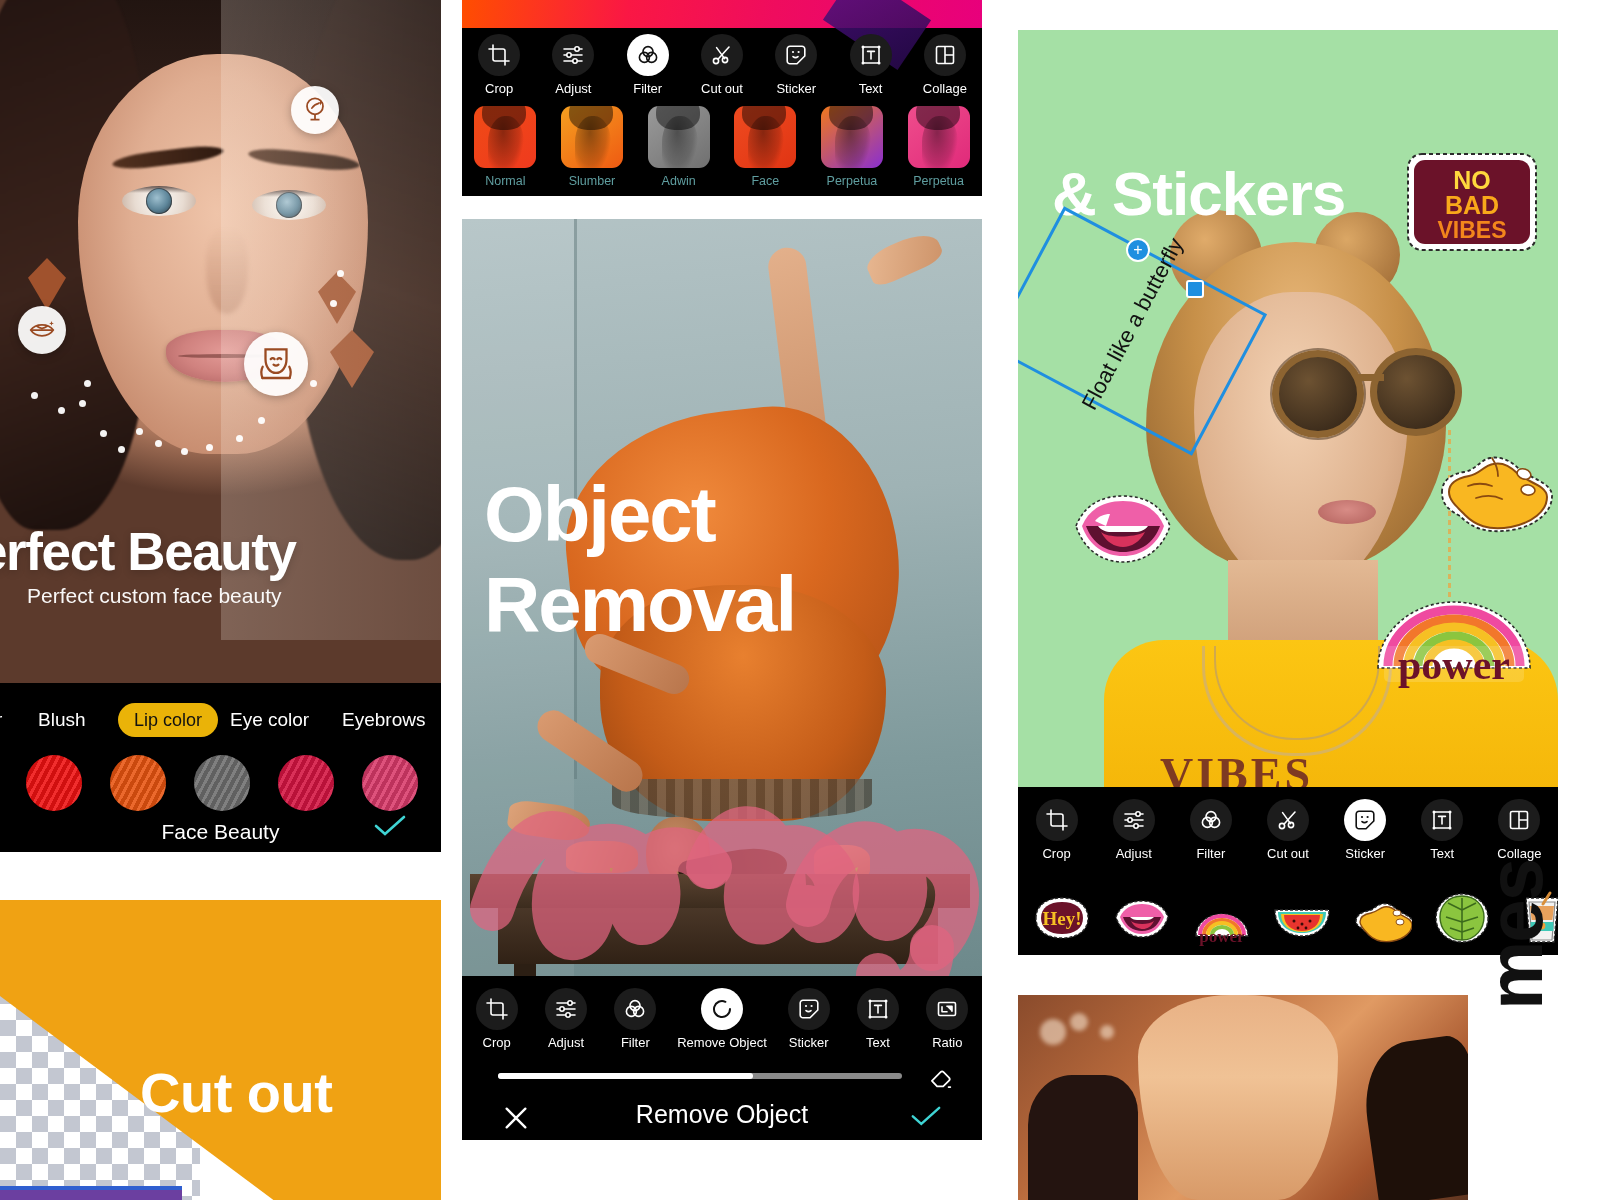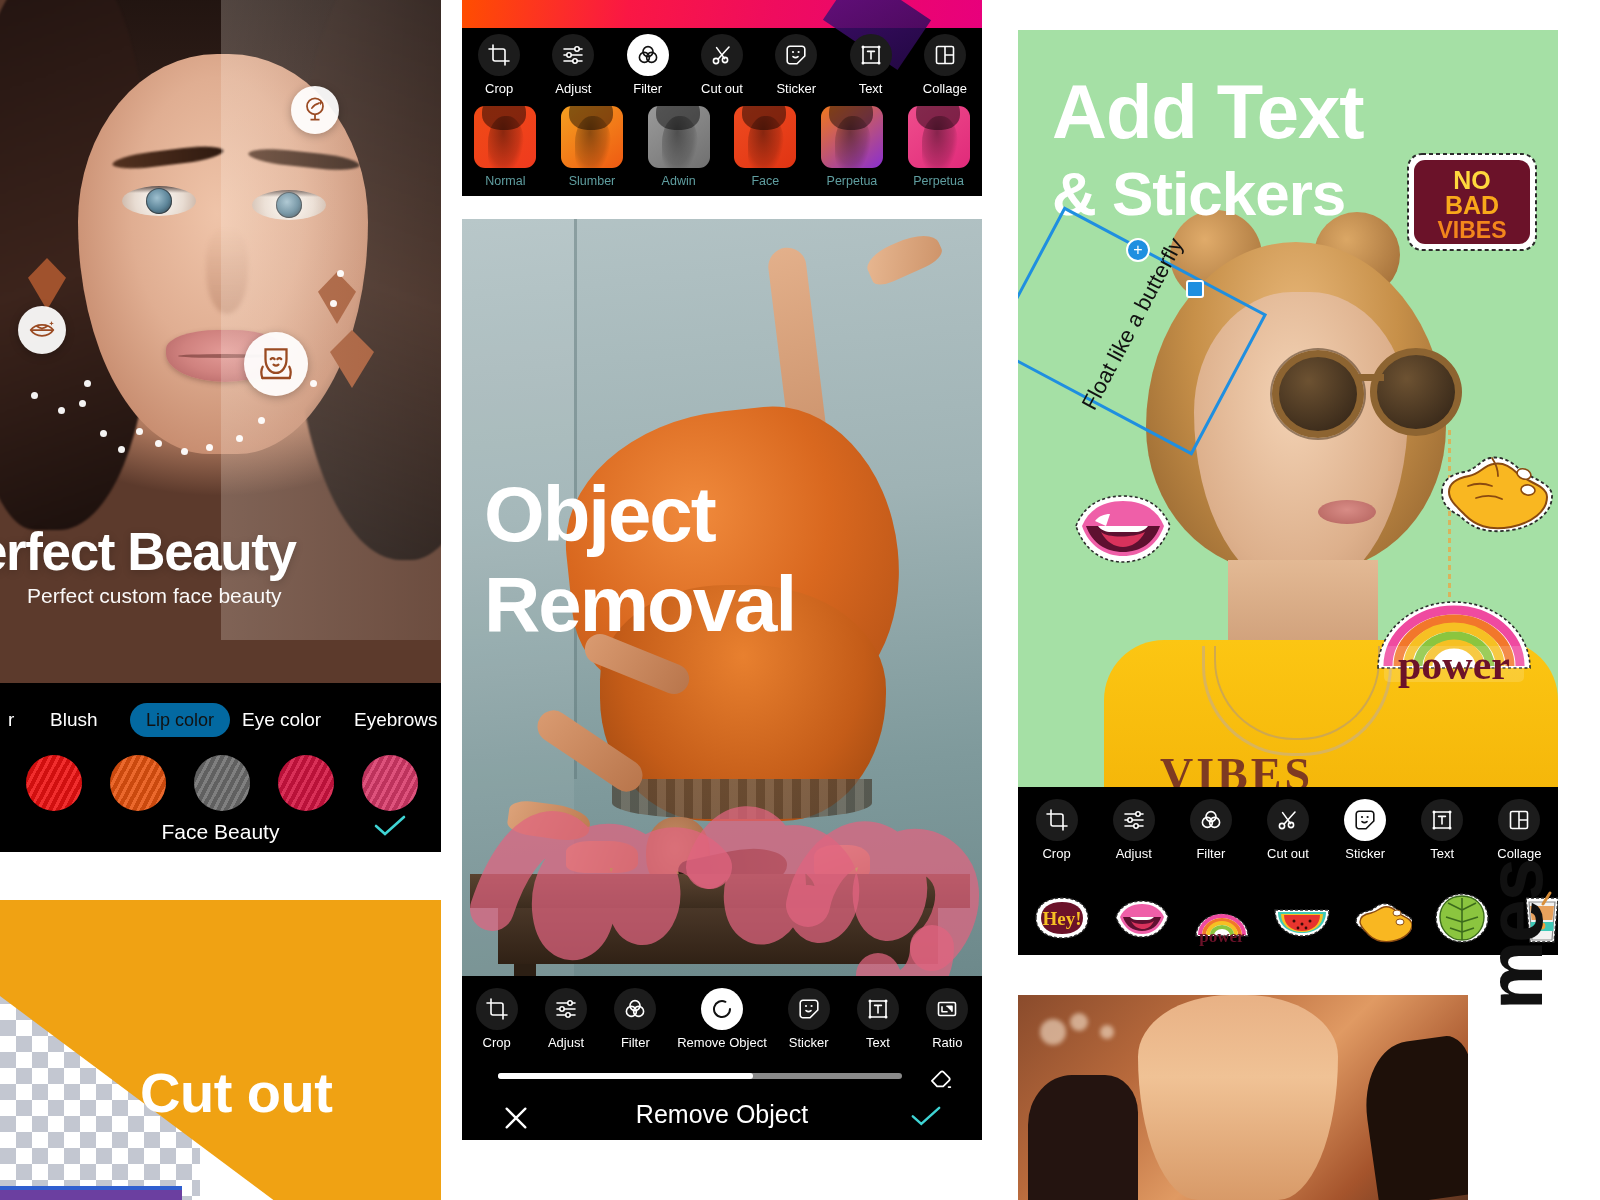--- a/index.html
+++ b/index.html
@@ -67,23 +67,23 @@
   #badge-lips   { left:18px;  top:306px; }
   #badge-face   { left:244px; top:332px; width:64px; height:64px; }
   #badge-face svg { width:42px; height:42px; }
 
   .beauty-title { position:absolute; left:-22px; top:521px; font-size:53px; font-weight:700;
      color:#fff; letter-spacing:-1.4px; white-space:nowrap; text-shadow:0 2px 8px rgba(0,0,0,.18); }
   .beauty-sub { position:absolute; left:27px; top:584px; font-size:21px; color:#fff; opacity:.97; }
 
   
   #beauty-bar { position:absolute; left:0; top:683px; width:441px; height:169px; background:#000; }
-  .bb-tabs { position:absolute; left:12px; top:20px; width:100%; height:34px; }
+  .bb-tabs { position:absolute; left:0; top:20px; width:100%; height:34px; }
   .bb-tab { position:absolute; top:0; font-size:19px; color:#fff; white-space:nowrap; line-height:34px; }
-  .bb-tab.sel { background:#0369a1; color:#111; border-radius:17px; padding:0 16px; font-size:18px; }
+  .bb-tab.sel { background:#eab308; color:#111; border-radius:17px; padding:0 16px; font-size:18px; }
   .bb-swatches { position:absolute; left:0; top:72px; width:100%; height:56px; }
   .sw { position:absolute; top:0; width:56px; height:56px; border-radius:50%; }
   .sw::after { content:""; position:absolute; inset:0; border-radius:50%;
      background:repeating-linear-gradient(118deg, rgba(255,255,255,.12) 0 3px, rgba(0,0,0,.13) 3px 7px); }
   .bb-label { position:absolute; left:0; top:137px; width:100%; text-align:center;
      font-size:21px; color:#fff; }
   .bb-check { position:absolute; right:34px; top:132px; width:34px; height:22px; }
 
   
   #panel-cutout { position:absolute; left:0; top:878px; width:441px; height:322px; overflow:hidden; background:#fff; }
@@ -616,21 +616,20 @@
       <div class="st-sun-r"></div>
       <div class="st-sun-bridge"></div>
       <div class="st-lip"></div>
       <div class="st-neck"></div>
       <div class="st-glasschain"></div>
       <div class="st-sweater"></div>
       <div class="st-chain"></div>
       <div class="st-chain2"></div>
       <div class="st-peanut">VIBES</div>
 
-      <div class="st-title1">Add Text</div>
       <div class="st-title2">&amp; Stickers</div>
 
       <div class="selbox">
         <div class="selbox-txt">Float like a butterfly</div>
       </div>
       <div class="handle" style="left:108px; top:208px;">+</div>
       <div class="handle" style="left:168px; top:250px; width:18px; height:18px; border-radius:3px;"></div>
 
       <svg class="sticker nbv" viewBox="0 0 140 108">
         <rect x="6" y="6" width="128" height="96" rx="14" fill="#fff" stroke="#2b2b2b" stroke-width="2" stroke-dasharray="4 3"></rect>

